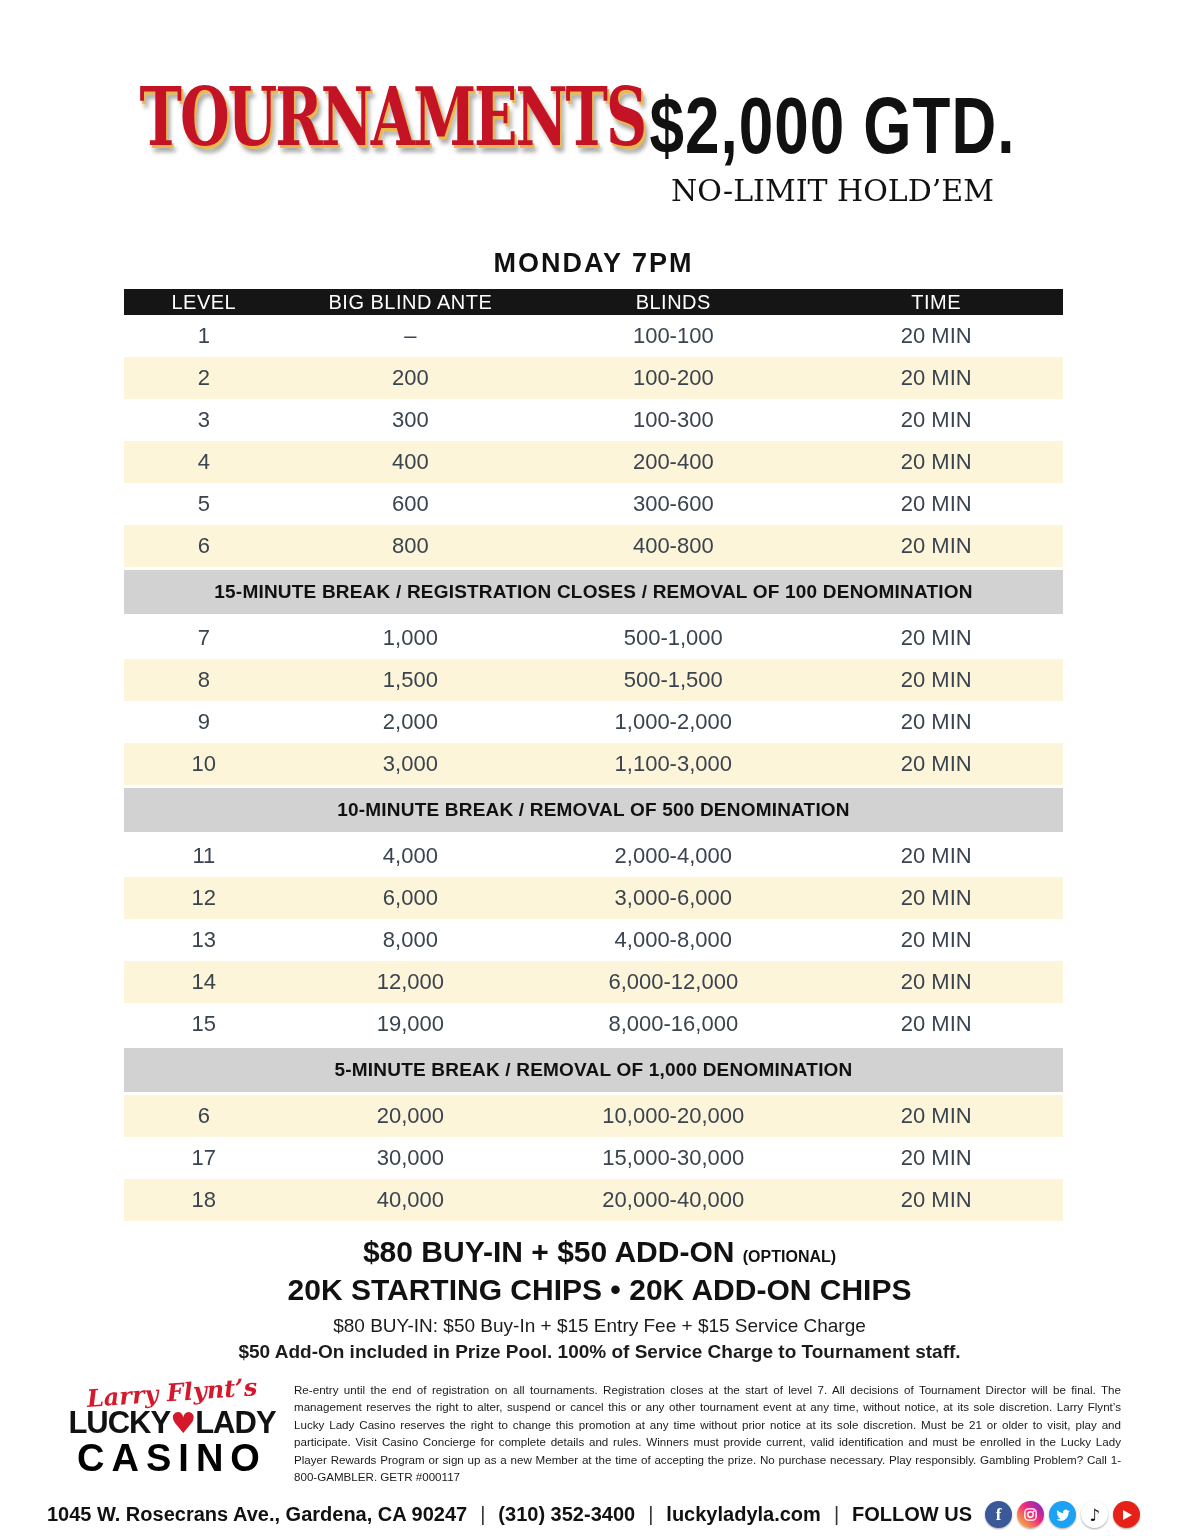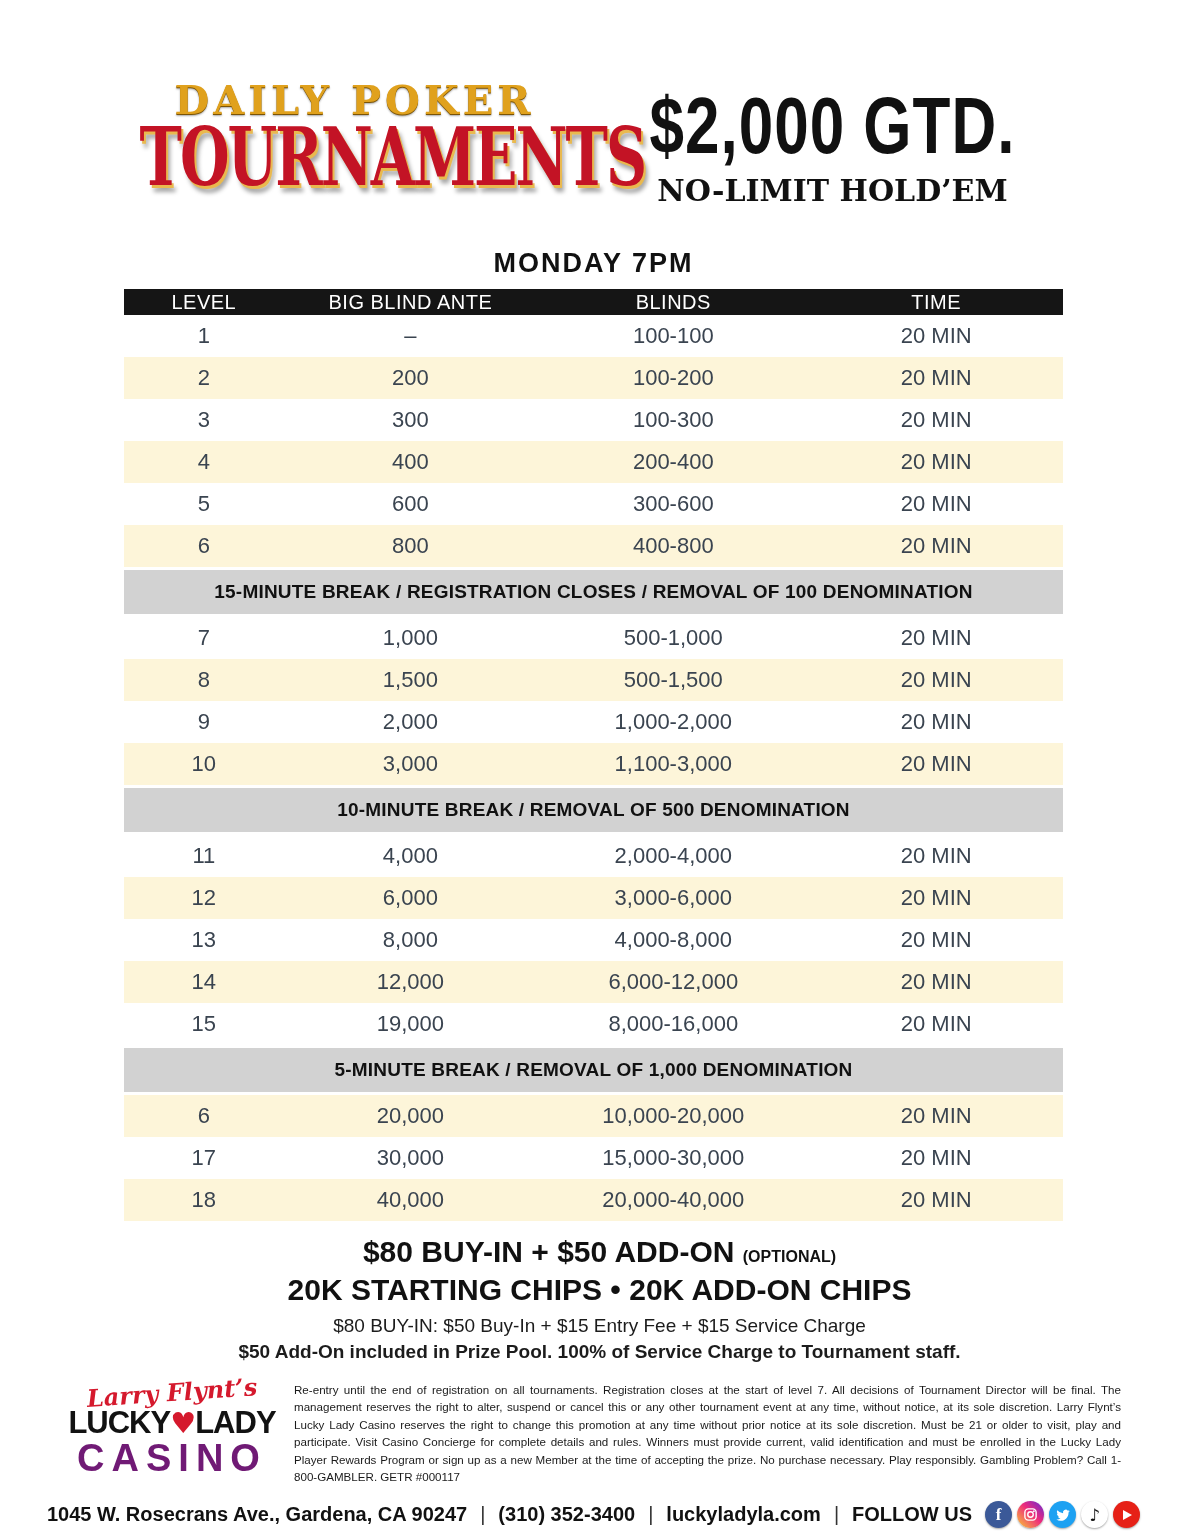--- a/index.html
+++ b/index.html
@@ -16,21 +16,21 @@
                 line-height:1; }
   .logo-line2 { font-family:"DejaVu Serif", serif; font-weight:bold;
                 font-size:57px; letter-spacing:-2px; color:#c31325;
                 text-shadow:2px 2px 0 #e9b94f, 4px 5px 4px rgba(0,0,0,.35);
                 transform:scaleY(1.42); transform-origin:50% 18%;
                 line-height:1; white-space:nowrap; }
   .gtd-block { width:430px; text-align:center; padding-top:12px; }
   .gtd-amount { font-weight:bold; font-size:62px; color:#111;
                 letter-spacing:1px; transform:scaleY(1.28);
                 transform-origin:50% 30%; line-height:1; white-space:nowrap; }
-  .gtd-game { font-family:"DejaVu Serif", serif; font-weight:bold;
+  .gtd-game { font-family:"DejaVu Serif", serif; font-weight:normal;
               font-size:30px; color:#111; letter-spacing:0px;
               margin-top:22px; line-height:1; white-space:nowrap; }
 
   
   .sched-title { text-align:center; font-weight:bold; font-size:27px;
                  letter-spacing:2px; color:#111; margin-top:16px; }
 
   
   .table { width:939px; margin:10px auto 0 auto; }
   .thead { display:grid; grid-template-columns:17% 27% 29% 27%;
@@ -55,21 +55,21 @@
   
   .bottom { display:flex; margin:18px 66px 0 66px; align-items:flex-start; }
   .casino-logo { width:212px; flex:0 0 212px; text-align:center; line-height:1; }
   .casino-script { font-family:"DejaVu Serif", serif; font-style:italic;
                    font-weight:bold; font-size:24px; color:#d5192d;
                    transform:rotate(-4deg); }
   .casino-name { font-size:31px; font-weight:bold; color:#121212;
                  letter-spacing:-1px; margin-top:2px; white-space:nowrap; }
   .casino-name .heart { color:#d5192d; font-family:"DejaVu Sans", sans-serif;
                         font-size:29px; }
-  .casino-word { font-size:38px; font-weight:bold; color:#701a75;
+  .casino-word { font-size:38px; font-weight:bold; color:#000000;
                  letter-spacing:7px; margin-top:1px; }
   .legal { flex:1; margin-left:16px; font-size:11.6px; line-height:1.5;
            color:#1a1a1a; text-align:justify; }
 
   
   .footer { display:flex; align-items:center; justify-content:center;
             gap:13px; margin-top:16px; font-weight:bold; font-size:20px;
             color:#111; }
   .sep { font-weight:normal; color:#333; }
   .socials { display:flex; gap:5px; align-items:center; }
@@ -85,21 +85,20 @@
   .yt { background:#e62117; }
   .play { width:0; height:0; border-left:9px solid #fff;
           border-top:5.5px solid transparent; border-bottom:5.5px solid transparent;
           margin-left:2px; }
 </style>
 </head>
 <body>
 
 <div class="hero">
   <div class="logo-block">
-    <div class="logo-line1">DAILY POKER</div>
     <div class="logo-line2">TOURNAMENTS</div>
   </div>
   <div class="gtd-block">
     <div class="gtd-amount">$2,000 GTD.</div>
     <div class="gtd-game">NO-LIMIT HOLD’EM</div>
   </div>
 </div>
 
 <div class="sched-title">MONDAY 7PM</div>
 

